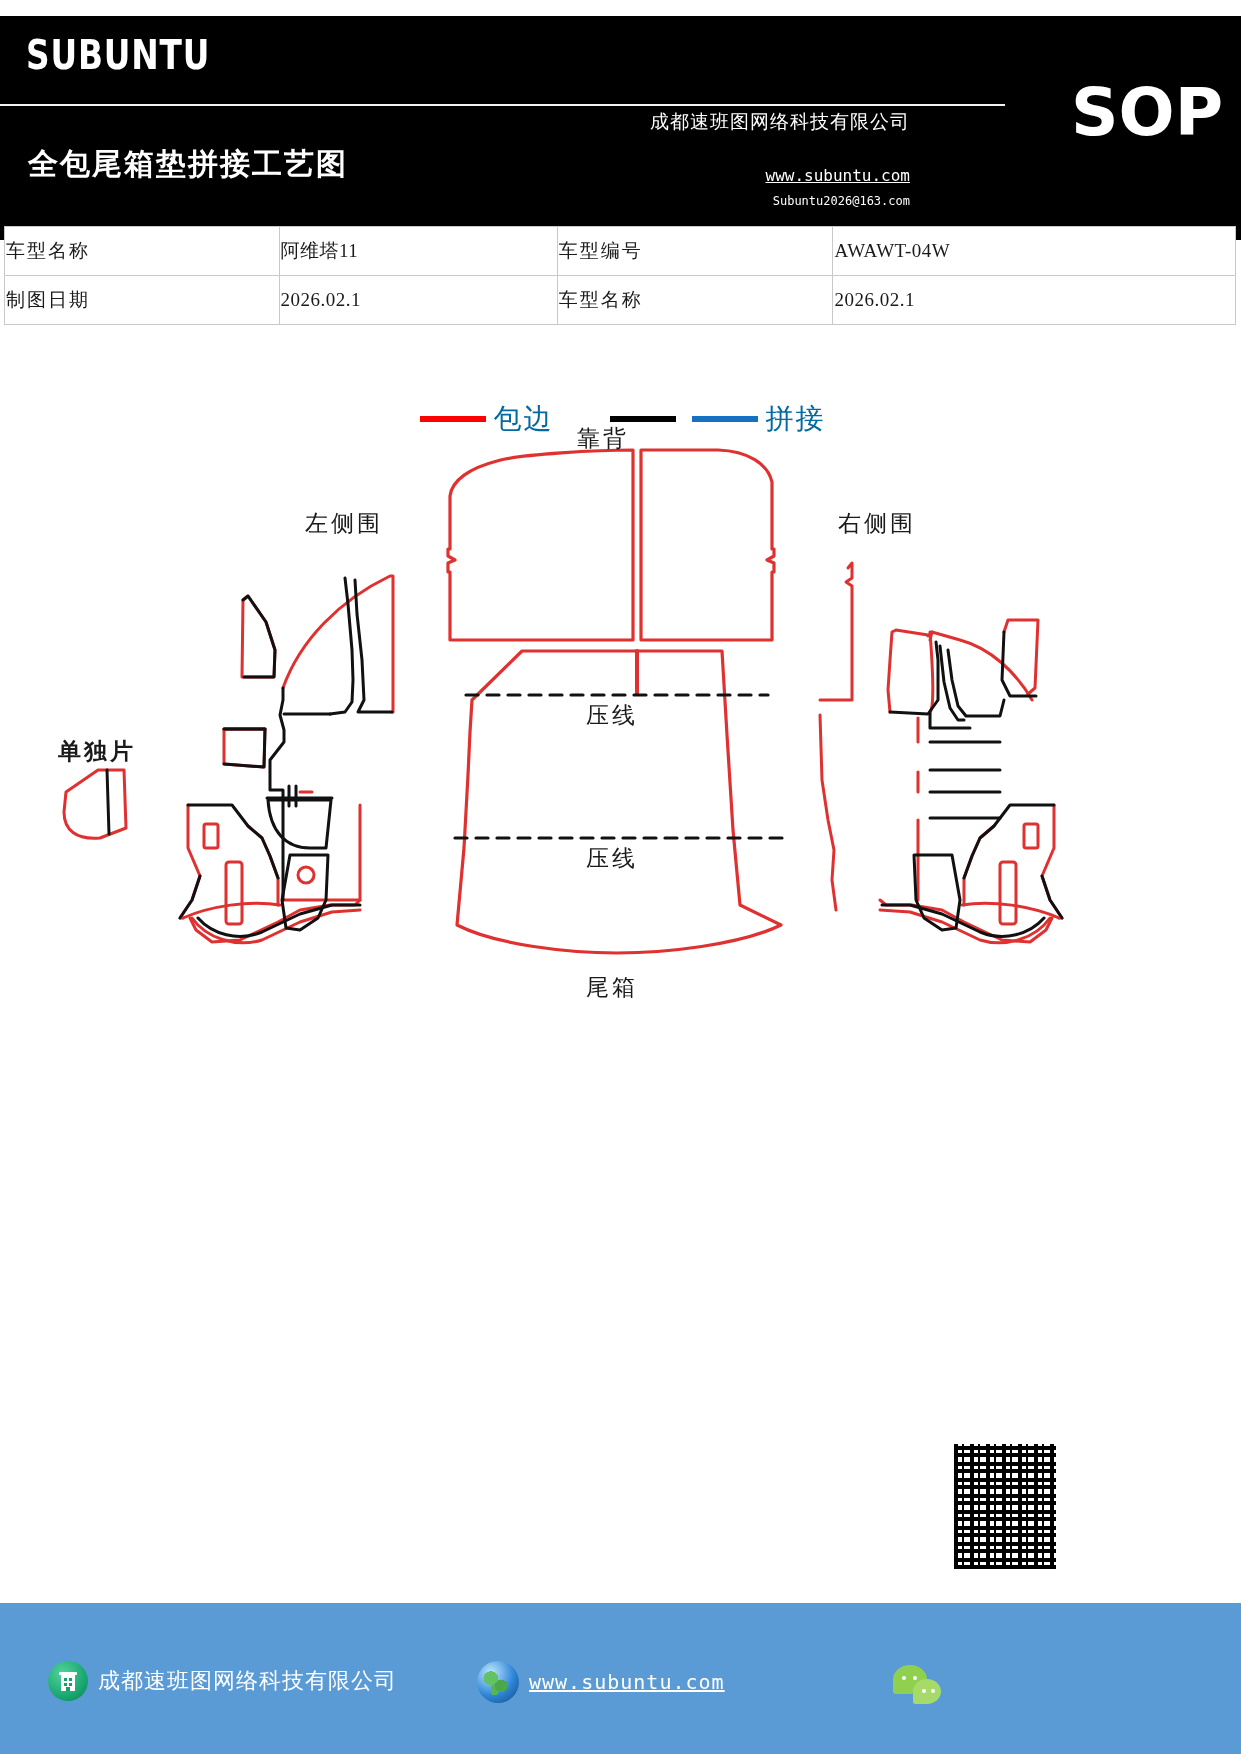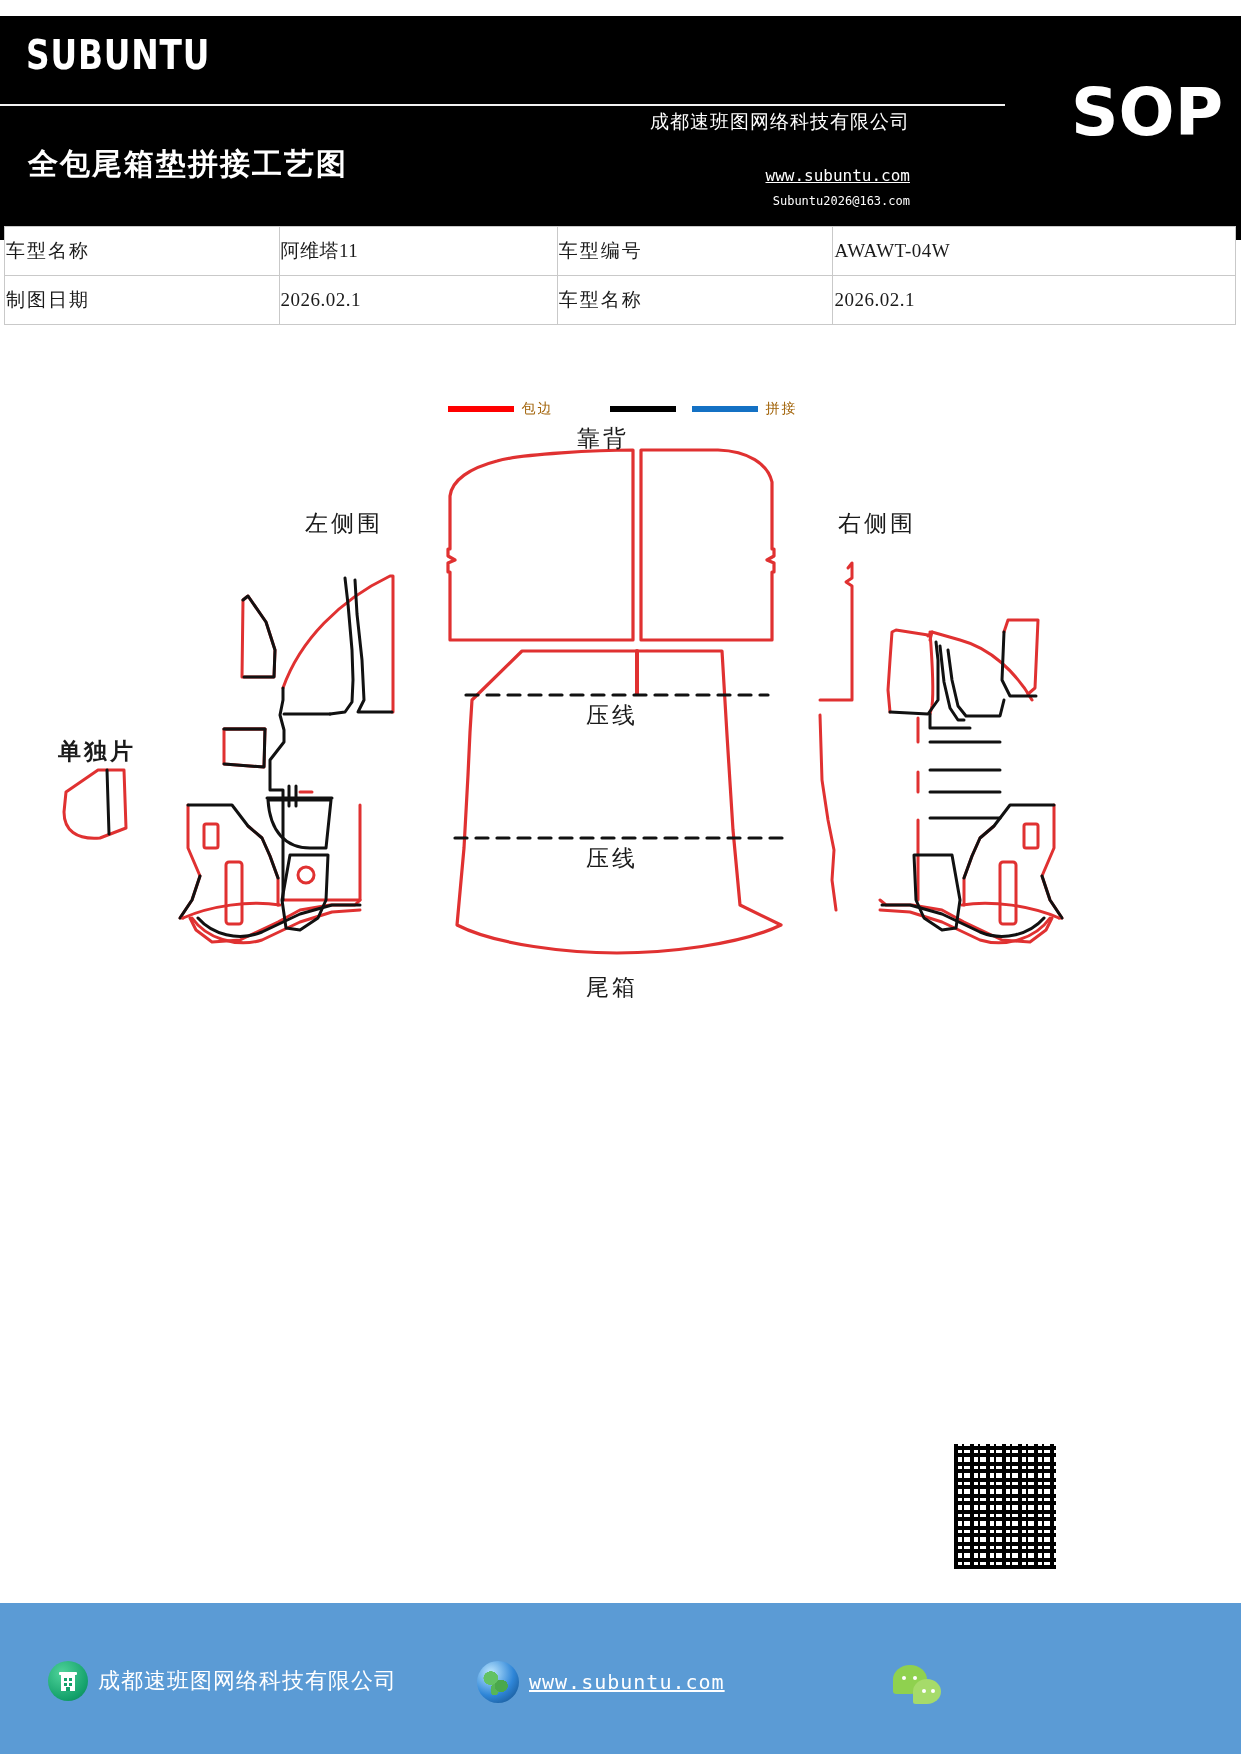--- a/index.html
+++ b/index.html
@@ -125,22 +125,22 @@
     justify-content: center;
     align-items: center;
     gap: 0px;
   }
   .legend-item { display: flex; align-items: center; }
   .swatch { display: inline-block; width: 66px; height: 6px; margin: 0 8px; }
   .sw-red   { background: #FF0000; }
   .sw-black { background: #000000; }
   .sw-blue  { background: #1471C4; }
   .legend-label {
-    font-size: 14px;
-    color: #a16207;
+    font-size: 28px;
+    color: #0369a1;
     margin-right: 48px;
     letter-spacing: 2px;
   }
   .legend-label.last { margin-right: 4px; }
 
   
   .canvas {
     position: absolute;
     left: 0; top: 0;
     width: 1241px;

